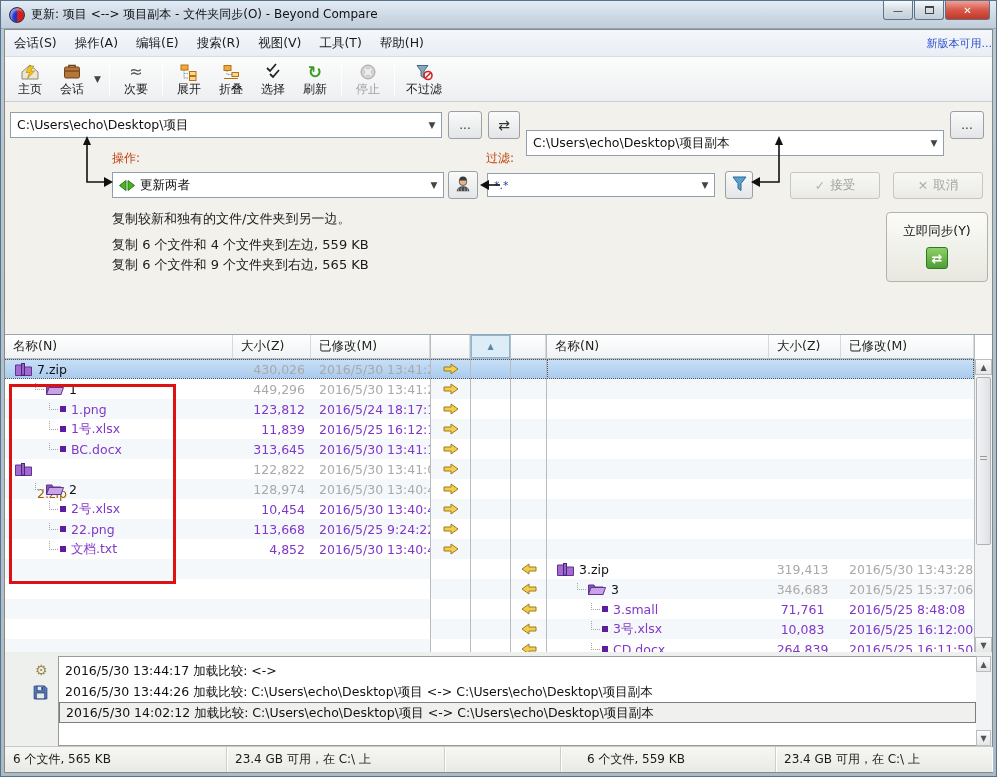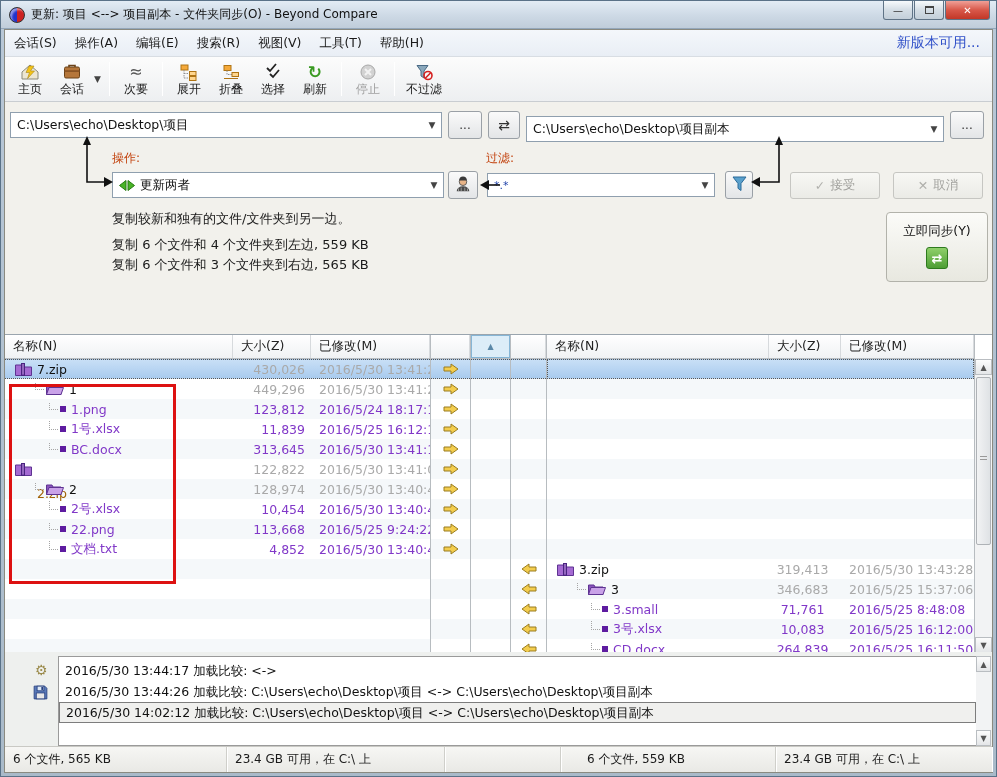--- a/index.html
+++ b/index.html
@@ -17,21 +17,21 @@
     display:flex; align-items:center; justify-content:center; font-size:10px; color:#333; border-radius:0 0 3px 3px; margin-left:1px; }
   .win-btn.close { width:45px; background:linear-gradient(#f0a097,#d8584a 50%,#c23727); color:#fff; font-weight:bold; }
   .max-glyph { width:9px; height:8px; border:1px solid #444; border-top:2px solid #444; }
 
   
   .client { position:absolute; top:28px; left:3px; right:3px; bottom:3px; background:#f2f1ec; border:1px solid #8a8a80; }
 
   
   .menubar { position:absolute; top:0; left:0; right:0; height:27px; background:linear-gradient(#f4f7fb,#e9eef5); border-bottom:1px solid #d8dde3; display:flex; align-items:center; }
   .menu-item { font-size:12.5px; color:#1a1a1a; padding:4px 9px; }
-  .update-link { margin-left:auto; font-size:14px; color:#3050c8; padding-right:12px; }
+  .update-link { margin-left:auto; font-size:11px; color:#3050c8; }
 
   
   .toolbar { position:absolute; top:27px; left:0; right:0; height:45px; background:linear-gradient(#fcfcfc,#edeff1); border-bottom:1px solid #c9cdd1; display:flex; align-items:stretch; padding:1px 4px; }
   .tb-btn { display:flex; flex-direction:column; align-items:center; justify-content:center; min-width:42px; padding:1px 5px; border:1px solid transparent; border-radius:3px; }
   .tb-btn .ticon { height:20px; display:flex; align-items:center; justify-content:center; }
   .tb-btn .tlabel { font-size:12px; color:#1a1a1a; line-height:14px; }
   .tb-btn.disabled .tlabel { color:#a0a0a0; }
   .tb-sep { width:1px; background:#c6cacd; border-right:1px solid #fff; margin:4px 5px; }
   .tb-drop { display:flex; align-items:center; font-size:9px; color:#444; padding:0 3px 0 1px; }
   .glyph { font-size:16px; line-height:16px; }
@@ -212,21 +212,21 @@
 
     <div class="session">
       <div class="combo" style="left:5px; top:10px; width:432px; height:26px;">
         <span>C:\Users\echo\Desktop\项目</span>
         <span class="dd">▼</span>
       </div>
       <div class="sq-btn" style="left:443px; top:9px; width:34px; height:28px;">...</div>
       <div class="sq-btn" style="left:483px; top:9px; width:32px; height:28px;">
         <span style="font-size:14px; color:#333;">⇄</span>
       </div>
-      <div class="combo" style="left:521px; top:14px; width:418px; height:26px;">
+      <div class="combo" style="left:521px; top:28px; width:418px; height:26px;">
         <span>C:\Users\echo\Desktop\项目副本</span>
         <span class="dd">▼</span>
       </div>
       <div class="sq-btn" style="left:945px; top:9px; width:34px; height:28px;">...</div>
 
       <div class="lbl" style="left:107px; top:48px;">操作:</div>
       <div class="lbl" style="left:481px; top:48px;">过滤:</div>
 
       <div class="combo" style="left:107px; top:70px; width:332px; height:26px;">
         <span class="ficon">
@@ -264,21 +264,21 @@
         <span style="color:#b0b0ac;">✓</span>
         <span>接受</span>
       </div>
       <div class="big-btn" style="left:888px; top:70px;">
         <span style="color:#b0b0ac;">✕</span>
         <span>取消</span>
       </div>
 
       <div class="desc" style="left:107px; top:108px;">复制较新和独有的文件/文件夹到另一边。</div>
       <div class="desc" style="left:107px; top:134px;">复制 6 个文件和 4 个文件夹到左边, 559 KB</div>
-      <div class="desc" style="left:107px; top:154px;">复制 6 个文件和 3 个文件夹到右边, 565 KB</div>
+      <div class="desc" style="left:107px; top:154px;">复制 6 个文件和 9 个文件夹到右边, 565 KB</div>
 
       <div class="sync-btn">
         <span class="slabel">立即同步(Y)</span>
         <span class="sync-ic">⇄</span>
       </div>
 
       <svg class="annot" style="left:68px; top:34px;" width="46" height="54">
         <path d="M14 7 L14 46 L32 46" stroke="#111" stroke-width="1.6" fill="none"></path>
         <polygon points="10,9 14,0 18,9" fill="#111"></polygon>
         <polygon points="31,41 40,46 31,51" fill="#111"></polygon>

